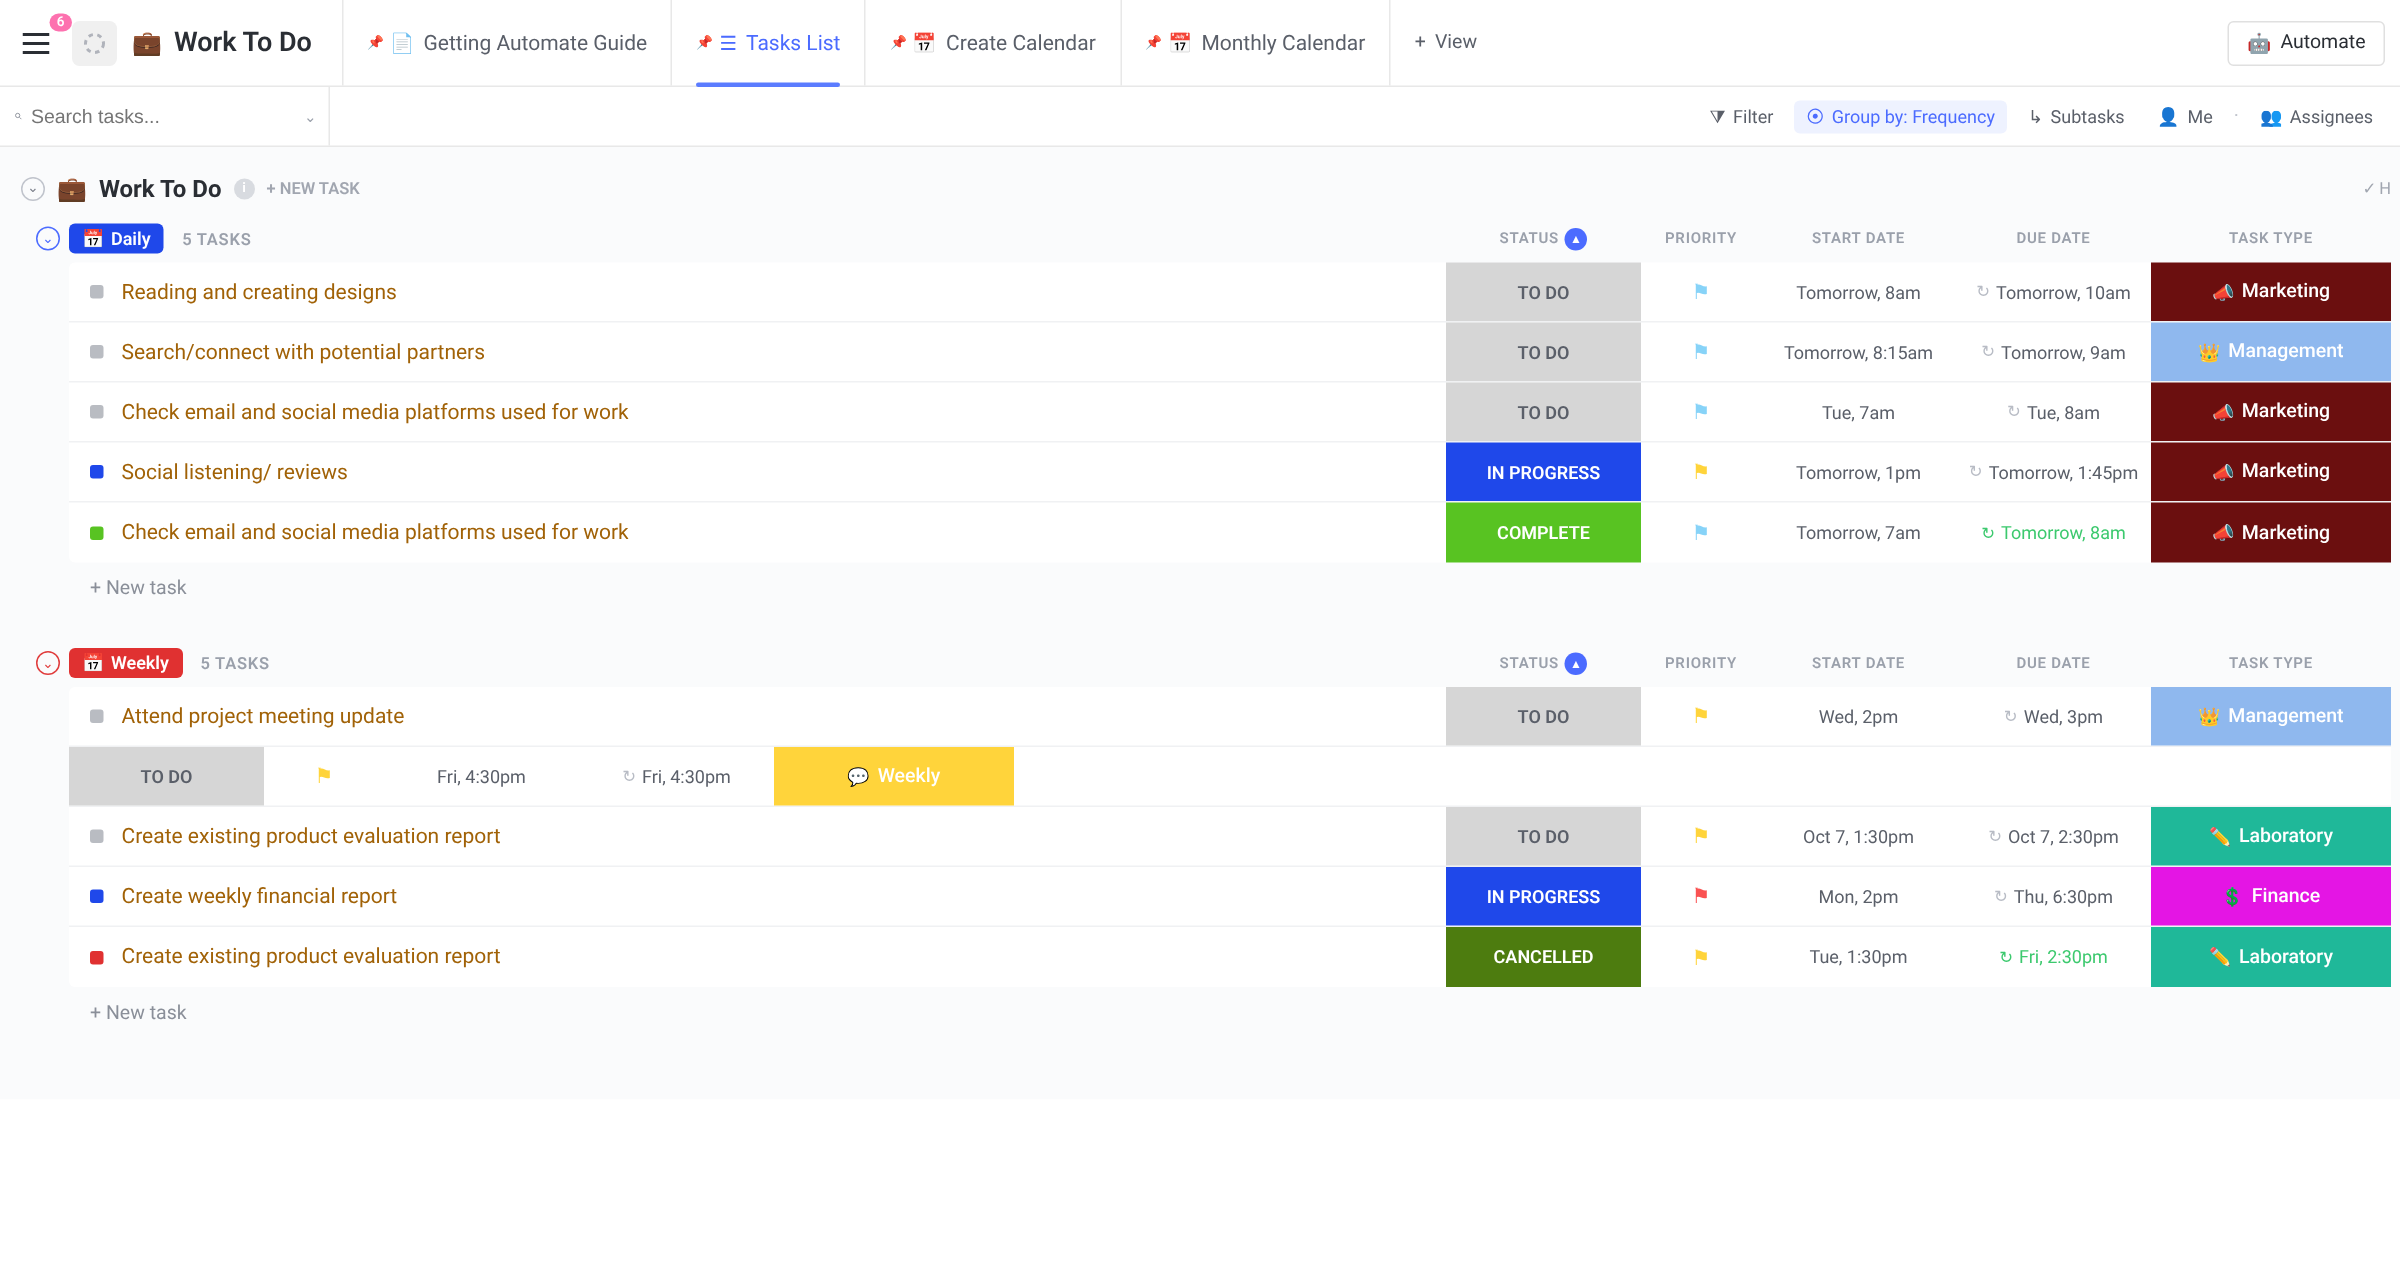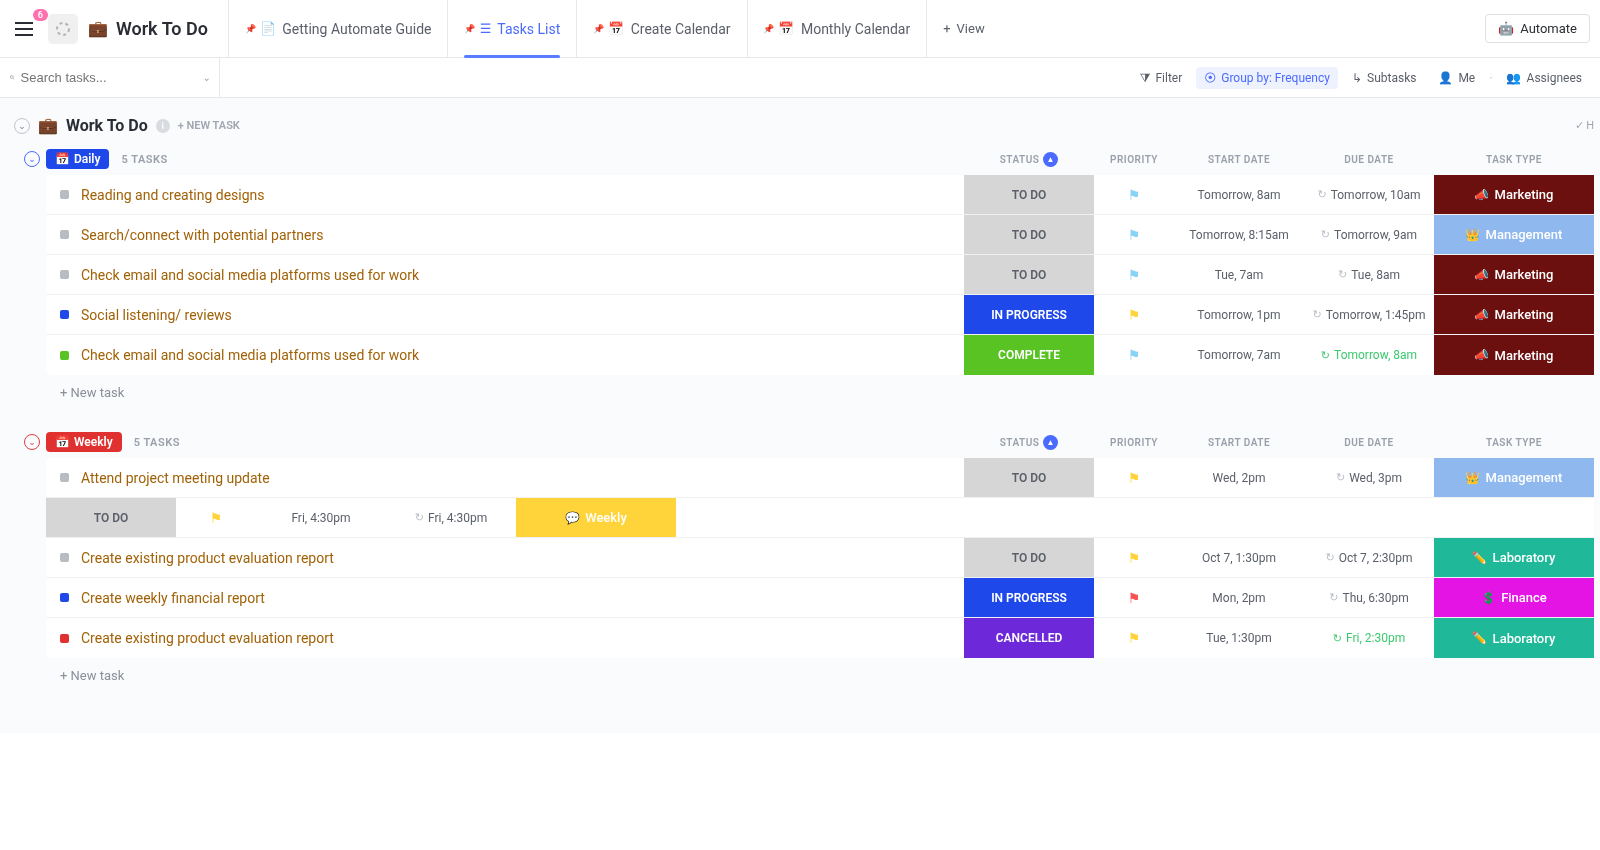--- a/index.html
+++ b/index.html
@@ -368,21 +368,21 @@
             <div class="cell-type" style="background:#e415e4">
               <span class="tt-ic">💲</span>
               <span>Finance</span>
             </div>
           </div>
           <div class="row">
             <div class="cell-name">
               <span class="status-sq" style="background:#e03131"></span>
               <span class="task-txt">Create existing product evaluation report</span>
             </div>
-            <div class="cell-status" style="background:#6d28d9;color:#ffffff">CANCELLED</div>
+            <div class="cell-status" style="background:#4d7c0f;color:#ffffff">CANCELLED</div>
             <div class="cell-prio">
               <span class="flag" style="color:#ffd43b">⚑</span>
             </div>
             <div class="cell-start">Tue, 1:30pm</div>
             <div class="cell-due green">
               <span class="recur-ic">↻</span>
               <span>Fri, 2:30pm</span>
             </div>
             <div class="cell-type" style="background:#1fb899">
               <span class="tt-ic">✏️</span>

